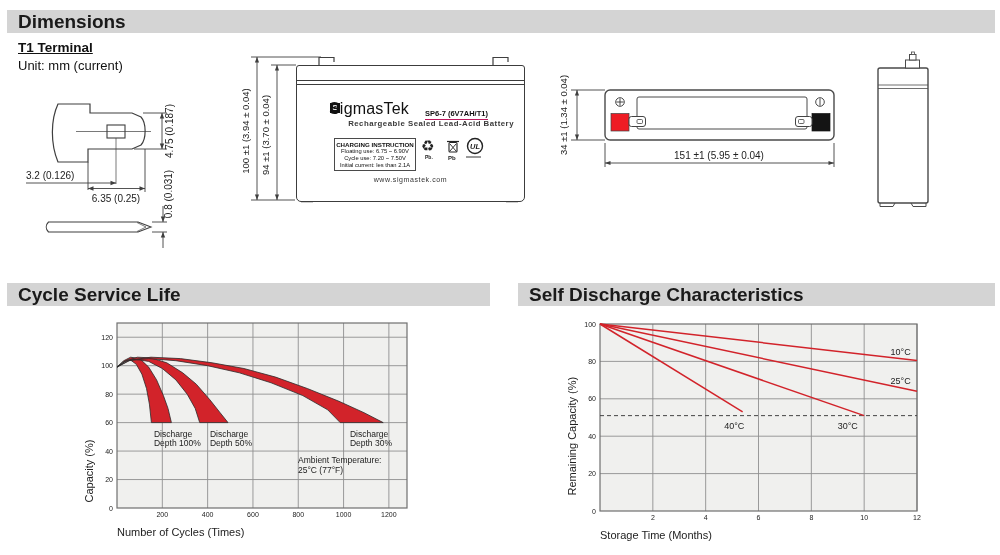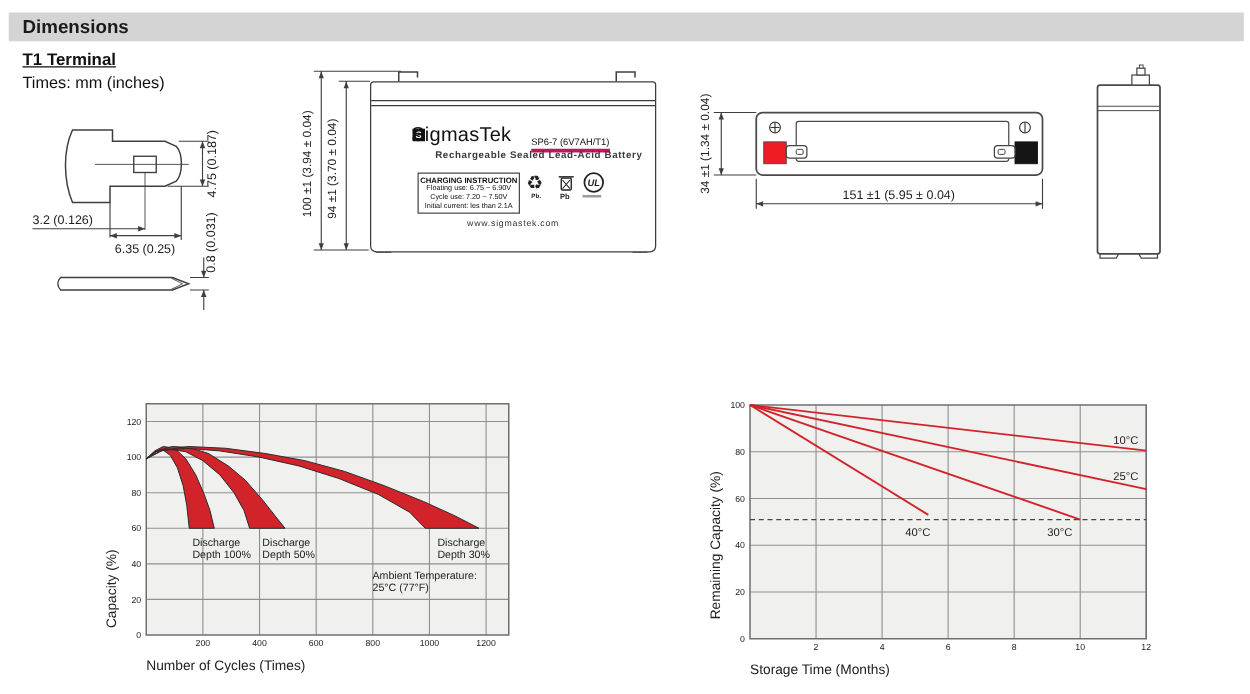--- a/index.html
+++ b/index.html
@@ -1,37 +1,37 @@
 <!DOCTYPE html>
 <html><head>
 <meta charset="utf-8">
 <style>
   html,body{margin:0;padding:0;background:#fff;}
   .page{position:relative;width:1000px;height:555px;background:#ffffff;
         font-family:"Liberation Sans", sans-serif;color:#111;overflow:hidden;}
   .section-bar{position:absolute;height:23px;background:#d4d4d4;
-               font-size:15px;font-weight:bold;line-height:23px;padding-left:11px;
+               font-size:19px;font-weight:bold;line-height:23px;padding-left:11px;
                box-sizing:border-box;color:#1a1a1a;}
   #bar-dim{left:7px;top:10px;width:988px;}
   #bar-cycle{left:7px;top:283px;width:483px;}
   #bar-self{left:518px;top:283px;width:477px;}
   .t1-title{position:absolute;left:18px;top:40px;font-size:13.5px;font-weight:bold;text-decoration:underline;}
   .unit-note{position:absolute;left:18px;top:58px;font-size:13px;}
   svg{position:absolute;overflow:visible;}
   svg text{font-family:"Liberation Sans", sans-serif;fill:#222;}
   .front-view{position:absolute;left:243px;top:45px;width:304px;height:185px;}
   .batt-box{position:absolute;left:53px;top:20px;width:227px;height:135px;
             border:1.4px solid #3c3c3c;border-radius:3px 3px 5px 5px;background:#fff;}
   .lid{position:absolute;left:0;right:0;top:14px;height:3px;
        border-top:1.2px solid #3c3c3c;border-bottom:1.2px solid #3c3c3c;}
   .logo-sq{position:absolute;left:33px;top:37px;width:10px;height:10px;background:#111;
            color:#fff;font-size:7.5px;font-weight:bold;text-align:center;line-height:10px;}
   .brand{position:absolute;left:32px;top:34px;font-size:16px;font-weight:normal;letter-spacing:.2px;}
-  .model{position:absolute;left:128px;top:43px;font-size:7.5px;font-weight:normal;
-         border-bottom:3px solid #be185d;padding-bottom:1px;}
+  .model{position:absolute;left:128px;top:43px;font-size:7.5px;font-weight:bold;
+         border-bottom:1px solid #be185d;padding-bottom:1px;}
   .type-line{position:absolute;left:10px;top:53px;width:207px;text-align:right;
              font-size:7.8px;font-weight:bold;color:#3a3a3a;letter-spacing:.5px;}
   .charge-box{position:absolute;left:37px;top:72px;width:82px;height:33px;
               border:1px solid #4a4a4a;box-sizing:border-box;}
   .charge-title{font-size:6.2px;font-weight:bold;text-align:center;margin-top:2px;}
   .charge-line{font-size:5.8px;text-align:center;line-height:7px;}
   .website{position:absolute;left:10px;top:110px;width:207px;text-align:center;
            font-size:7px;letter-spacing:.6px;color:#333;}
   .recycle-glyph{position:absolute;left:124px;top:71px;font-size:15px;color:#222;}
   .pb-small{position:absolute;font-size:5px;font-weight:bold;color:#222;}
@@ -40,21 +40,21 @@
 </style>
 </head>
 <body>
 
 <div class="page">
 
   <div class="section-bar" id="bar-dim">
     <span>Dimensions</span>
   </div>
   <div class="t1-title">T1 Terminal</div>
-  <div class="unit-note">Times: mm (inches)</div>
+  <div class="unit-note">Unit: mm (current)</div>
 
   <svg style="left:20px;top:92px" width="230" height="160" viewBox="0 0 230 160">
     <path d="M38,12 H70 V21 H112 L121,25 C126.5,31 126.5,47 121,53 L112,57 H68 V70 H38 C30.5,52 30.5,28 38,12 Z" fill="#fff" stroke="#3f3f3f" stroke-width="1.2"></path>
     <rect x="87" y="33" width="18" height="13" fill="#fff" stroke="#3f3f3f" stroke-width="1.1"></rect>
     <line x1="56" y1="39.5" x2="131" y2="39.5" stroke="#3f3f3f" stroke-width="0.7"></line>
     <line x1="96" y1="46" x2="96" y2="92" stroke="#3f3f3f" stroke-width="0.7"></line>
 
     <path d="M123,21 H147 M114,57 H147 M142,21 V57" stroke="#3f3f3f" stroke-width="0.9" fill="none"></path>
     <polygon points="142,21 139.8,26.5 144.2,26.5" fill="#3f3f3f"></polygon>
     <polygon points="142,57 139.8,51.5 144.2,51.5" fill="#3f3f3f"></polygon>
@@ -152,20 +152,26 @@
     <rect x="10" y="28" width="50" height="135" rx="2" fill="#fff" stroke="#4a4a4a" stroke-width="1.4"></rect>
     <path d="M10,45 H60 M10,48.5 H60" stroke="#4a4a4a" stroke-width="0.8"></path>
     <g fill="#fff" stroke="#4a4a4a">
       <rect x="37.5" y="20" width="14" height="8" stroke-width="1"></rect>
       <rect x="41.5" y="14.5" width="6.5" height="5.5" stroke-width="1"></rect>
       <rect x="43.5" y="12" width="3" height="2.5" stroke-width="0.8"></rect>
     </g>
     <path d="M12,163 V166.5 H25 L27,163 M58,163 V166.5 H45 L43,163" fill="none" stroke="#4a4a4a" stroke-width="1"></path>
   </svg>
 
+  <div class="section-bar" id="bar-cycle">
+    <span>Cycle Service Life</span>
+  </div>
+  <div class="section-bar" id="bar-self">
+    <span>Self Discharge Characteristics</span>
+  </div>
 
   <svg id="chart-cycle" style="left:58px;top:308px" width="380" height="246" viewBox="0 0 380 246">
       <rect x="59" y="15" width="290" height="185" fill="#f0f0ee"></rect>
       <line x1="104.3125" y1="15" x2="104.3125" y2="200" stroke="#909090" stroke-width="0.9"></line>
       <line x1="149.625" y1="15" x2="149.625" y2="200" stroke="#909090" stroke-width="0.9"></line>
       <line x1="194.9375" y1="15" x2="194.9375" y2="200" stroke="#909090" stroke-width="0.9"></line>
       <line x1="240.25" y1="15" x2="240.25" y2="200" stroke="#909090" stroke-width="0.9"></line>
       <line x1="285.5625" y1="15" x2="285.5625" y2="200" stroke="#909090" stroke-width="0.9"></line>
       <line x1="330.875" y1="15" x2="330.875" y2="200" stroke="#909090" stroke-width="0.9"></line>
       <line x1="59" y1="171.53846153846155" x2="349" y2="171.53846153846155" stroke="#909090" stroke-width="0.9"></line>

